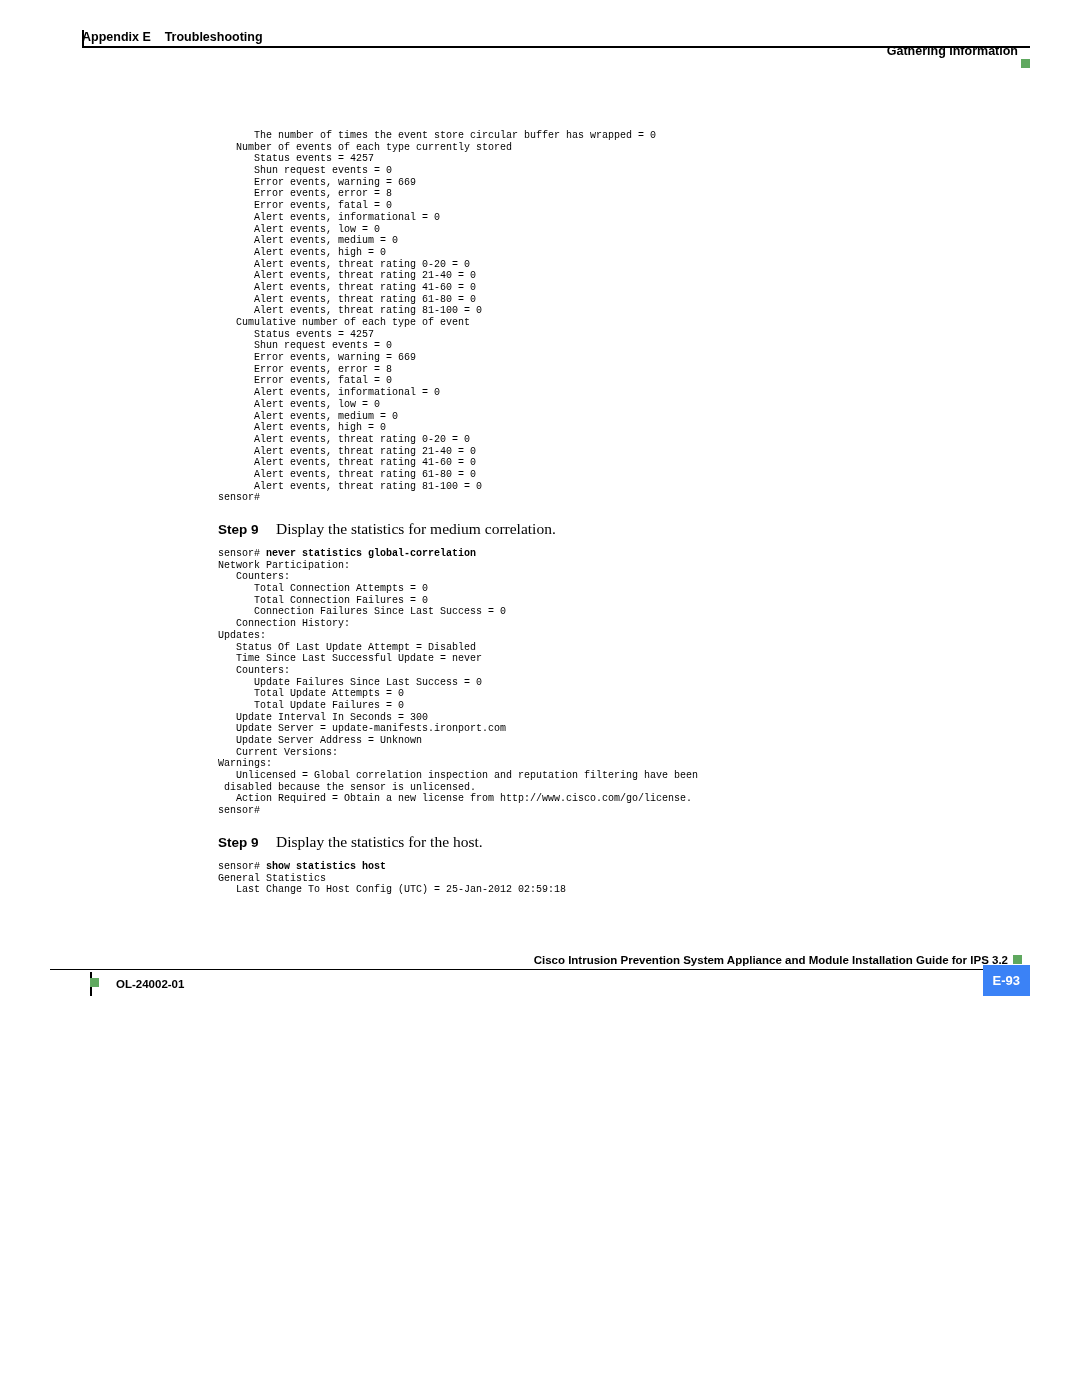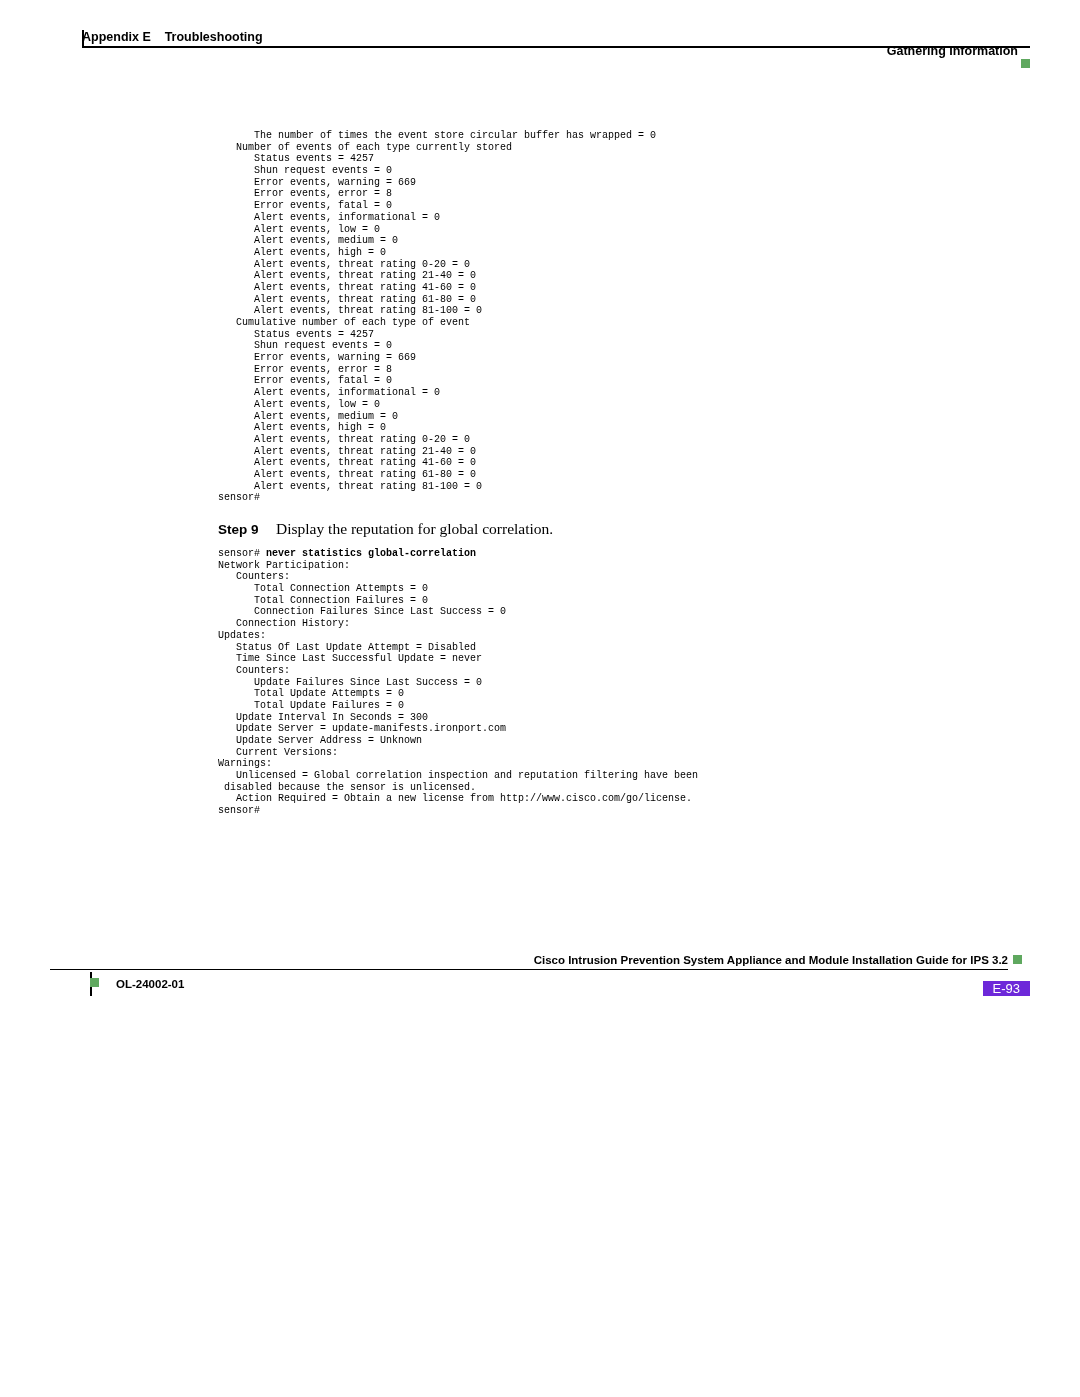--- a/index.html
+++ b/index.html
@@ -12,21 +12,21 @@
   .content{margin-left:168px;margin-right:6px;padding-top:96px}
   pre.code{font-family:"Courier New",Courier,monospace;font-size:10px;line-height:1.17;white-space:pre;margin:0 0 16px 0}
   pre.code b{font-weight:700}
   .step-row{margin:0 0 10px 0}
   .step-label{display:inline-block;width:54px;margin-left:-60px;font-family:Helvetica,Arial,sans-serif;font-weight:700;font-size:13.5px;vertical-align:baseline}
   .step-text{font-family:"Times New Roman",Times,serif;font-size:15.5px}
   .step8{margin-left:60px}
   .ftr-line{position:absolute;left:50px;right:72px;bottom:46px;height:1.5px;background:#000}
   .ftr-title{position:absolute;right:72px;bottom:50px;font-family:Helvetica,Arial,sans-serif;font-size:11.5px;font-weight:700}
   .ftr-left{position:absolute;left:116px;bottom:26px;font-family:Helvetica,Arial,sans-serif;font-size:11.5px;font-weight:700}
-  .ftr-badge{position:absolute;right:50px;bottom:20px;background:#6d28d9;color:#fff;font-family:Helvetica,Arial,sans-serif;font-weight:400;font-size:13px;padding:0 10px}
+  .ftr-badge{position:absolute;right:50px;bottom:20px;background:#3b82f6;color:#fff;font-family:Helvetica,Arial,sans-serif;font-weight:700;font-size:13px;padding:8px 10px}
   .sq-bl{position:absolute;left:90px;bottom:29px;width:9px;height:9px;background:#5fa85f}
   .bar-tl{position:absolute;left:82px;top:30px;width:2px;height:18px;background:#000}
   .bar-bl{position:absolute;left:90px;bottom:20px;width:2px;height:24px;background:#000}
   .sq-ftr{position:absolute;right:58px;bottom:52px;width:9px;height:9px;background:#5fa85f}
 </style>
 </head>
 <body>
 
 <div class="page">
 
@@ -68,21 +68,21 @@
       Alert events, high = 0
       Alert events, threat rating 0-20 = 0
       Alert events, threat rating 21-40 = 0
       Alert events, threat rating 41-60 = 0
       Alert events, threat rating 61-80 = 0
       Alert events, threat rating 81-100 = 0
 sensor#</pre>
 
     <div class="step-row step8">
       <span class="step-label">Step 9</span>
-      <span class="step-text">Display the reputation for global correlation.</span>
+      <span class="step-text">Display the statistics for medium correlation.</span>
     </div>
 
     <pre class="code"><span>sensor# </span><b>never statistics global-correlation</b>
 <span>Network Participation:
    Counters:
       Total Connection Attempts = 0
       Total Connection Failures = 0
       Connection Failures Since Last Success = 0
    Connection History:
 Updates:
@@ -95,21 +95,28 @@
    Update Interval In Seconds = 300
    Update Server = update-manifests.ironport.com
    Update Server Address = Unknown
    Current Versions:
 Warnings:
    Unlicensed = Global correlation inspection and reputation filtering have been 
  disabled because the sensor is unlicensed.
    Action Required = Obtain a new license from http://www.cisco.com/go/license.
 sensor#</span></pre>
 
+    <div class="step-row step8">
+      <span class="step-label">Step 9</span>
+      <span class="step-text">Display the statistics for the host.</span>
+    </div>
 
+    <pre class="code"><span>sensor# </span><b>show statistics host</b>
+<span>General Statistics
+   Last Change To Host Config (UTC) = 25-Jan-2012 02:59:18</span></pre>
 
   </div>
 
   <div class="ftr-line"></div>
   <div class="sq-ftr"></div>
   <div class="ftr-title">Cisco Intrusion Prevention System Appliance and Module Installation Guide for IPS 3.2</div>
   <div class="bar-bl"></div>
   <div class="sq-bl"></div>
   <div class="ftr-left">OL-24002-01</div>
   <div class="ftr-badge">E-93</div>

